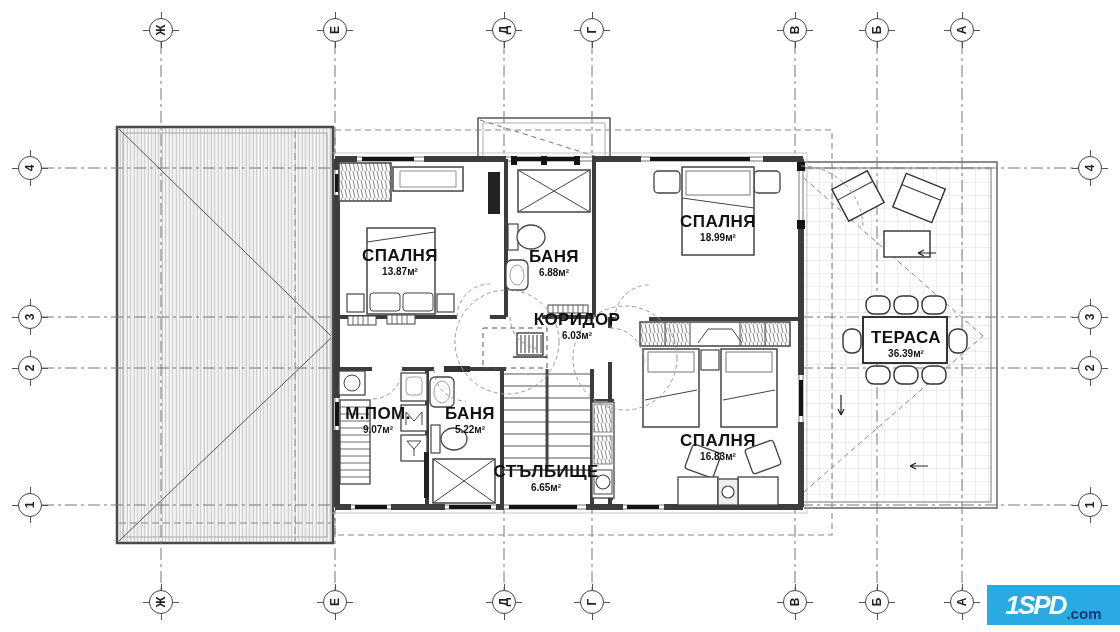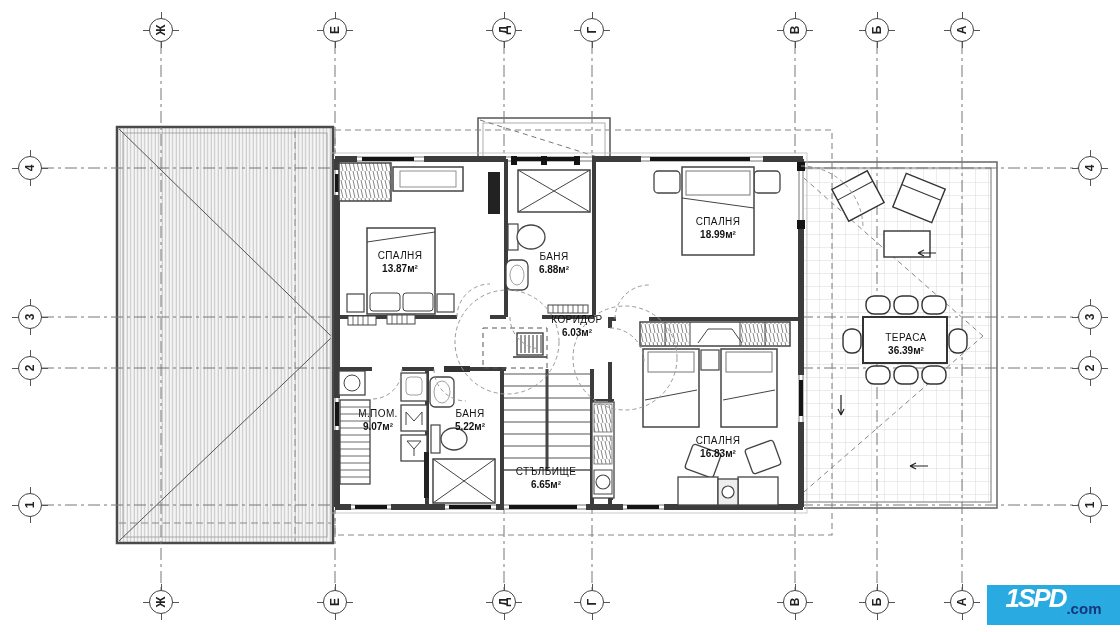--- a/index.html
+++ b/index.html
@@ -9,25 +9,25 @@
   
   .bub{position:absolute;width:24px;height:24px;margin:-12px 0 0 -12px;}
   .bub .th{position:absolute;left:-6px;right:-6px;top:11.5px;height:0;border-top:1px solid #555;}
   .bub .tv{position:absolute;top:-6px;bottom:-6px;left:11.5px;width:0;border-left:1px solid #555;}
   .bub .c{position:absolute;left:0;top:0;right:0;bottom:0;background:#fff;border:1.3px solid #444;
           border-radius:50%;display:flex;align-items:center;justify-content:center;}
   .bub .c span{font-size:12px;font-weight:bold;color:#222;transform:rotate(-90deg);line-height:1;}
   
   .room-label{position:absolute;transform:translate(-50%,-50%);text-align:center;color:#121212;
               white-space:nowrap;line-height:1.25;}
-  .room-label .rn{font-size:10px;font-weight:normal;letter-spacing:.4px;}
+  .room-label .rn{font-size:17px;font-weight:bold;letter-spacing:.4px;}
   .room-label .ra{font-size:10px;font-weight:bold;}
   
   .logo{position:absolute;left:987px;top:585px;width:133px;height:40px;background:#29abe2;
-        display:flex;justify-content:center;}
+        display:flex;align-items:center;justify-content:center;}
   .logo .main{color:#ffffff;font-size:26px;font-weight:bold;font-style:italic;letter-spacing:-2px;line-height:1;}
   .logo .suffix{color:#14377d;font-size:15px;font-weight:bold;line-height:1;margin-left:1px;margin-top:16px;}
 </style>
 </head>
 <body>
 
 <div class="canvas">
 
 <svg width="1120" height="632" viewBox="0 0 1120 632">
   <defs>

